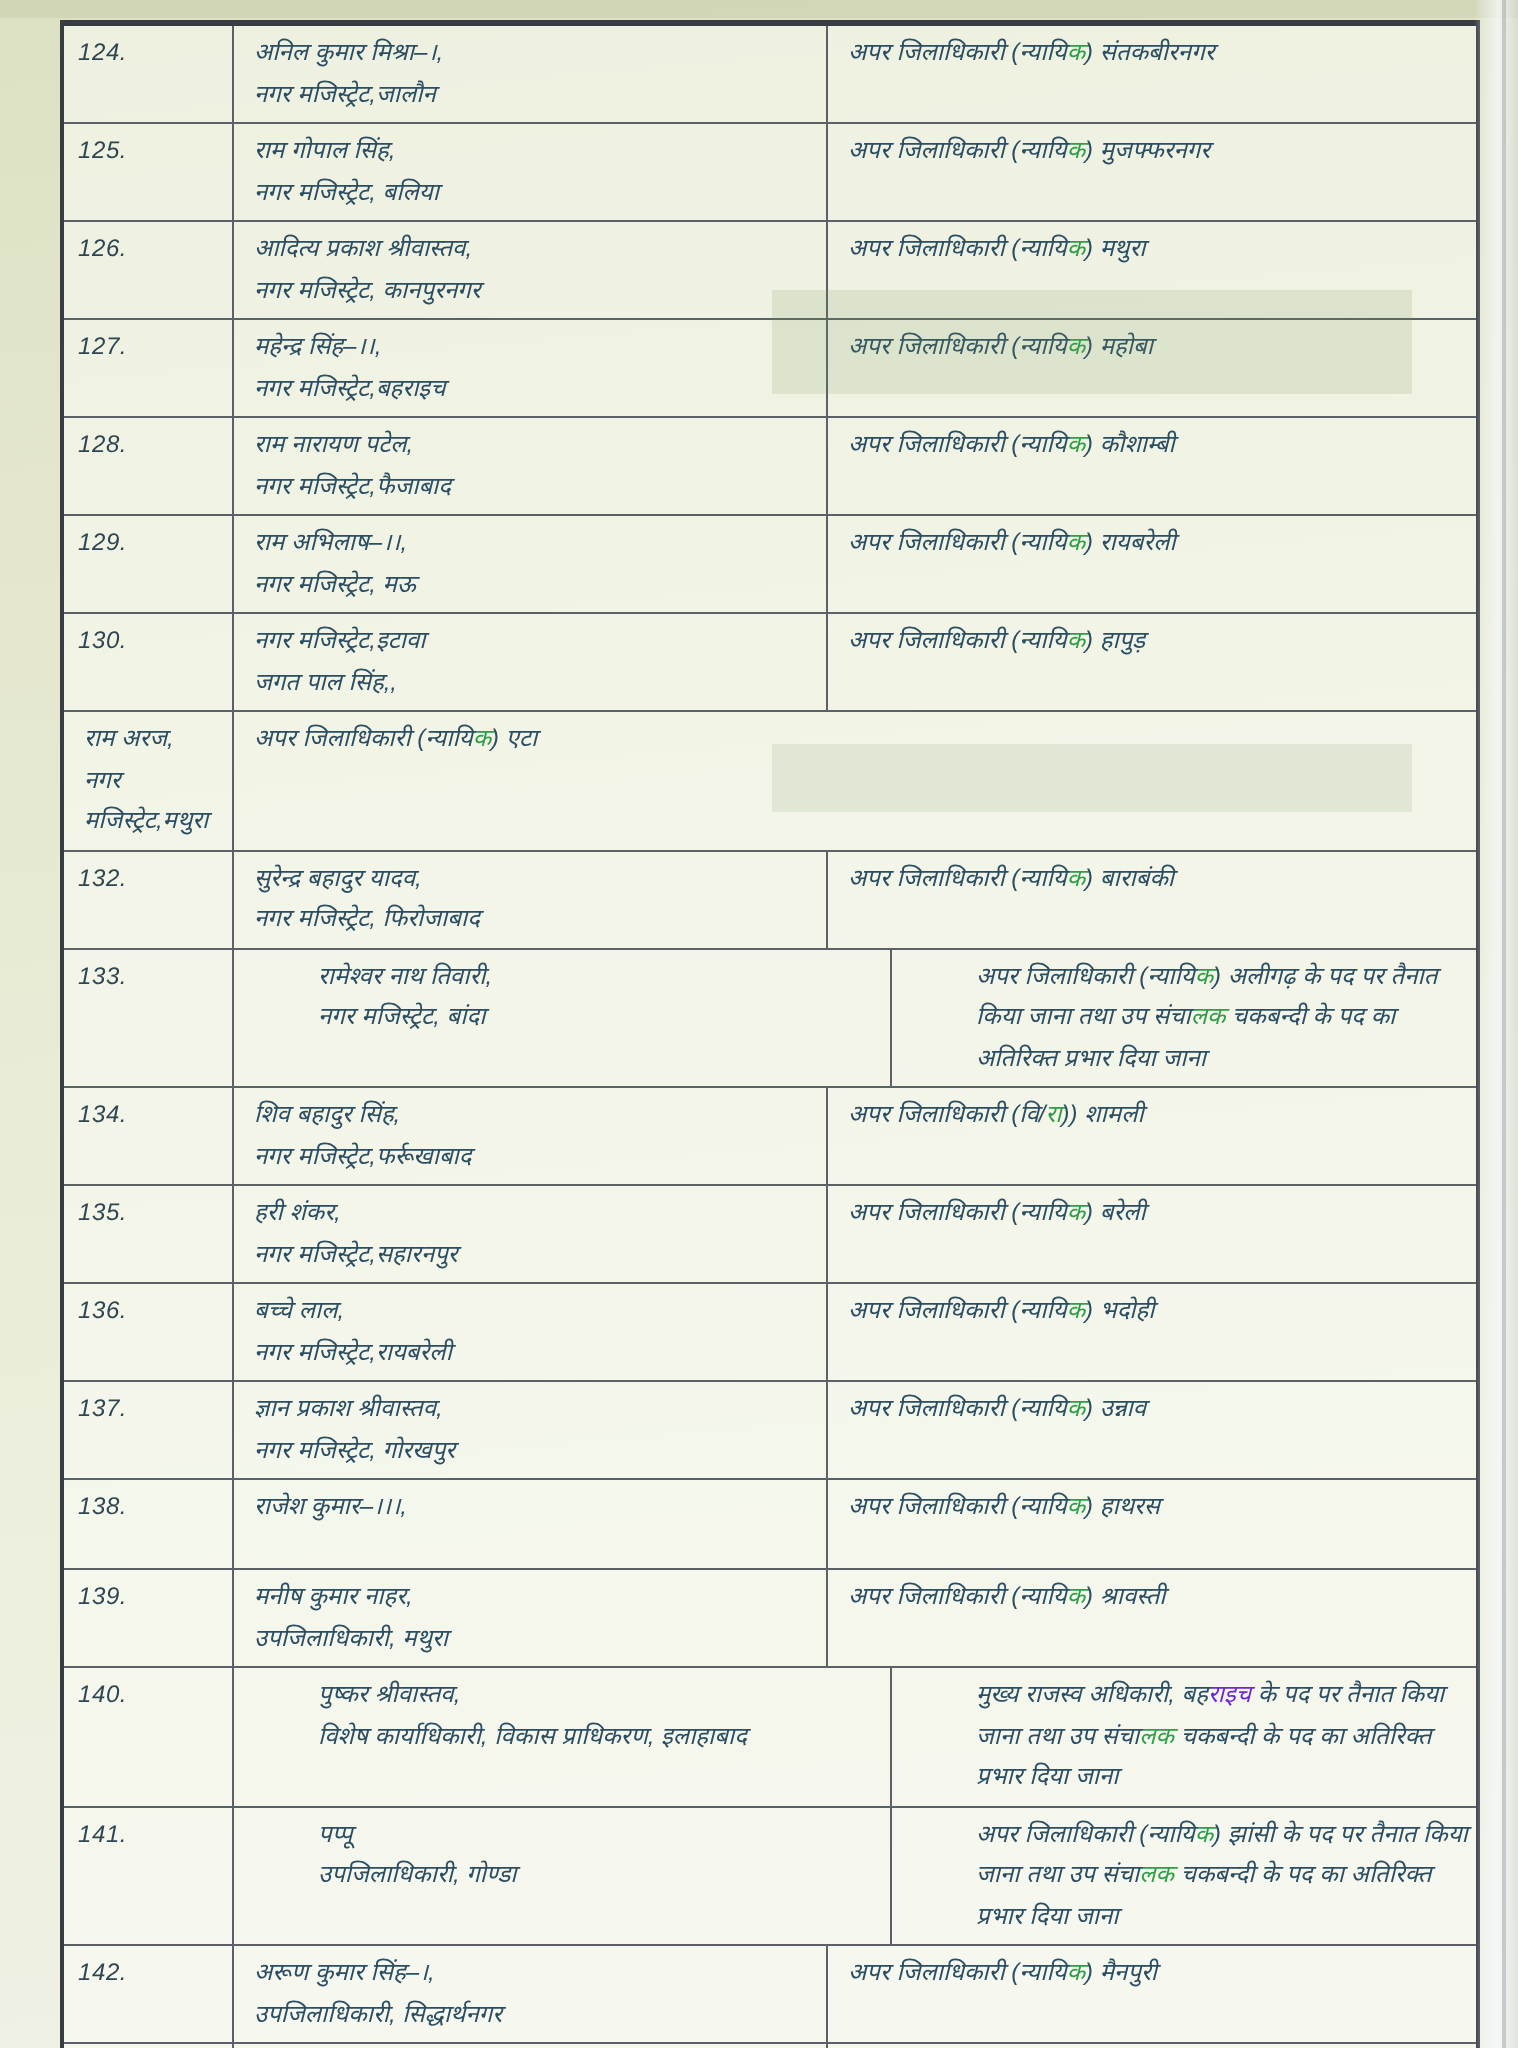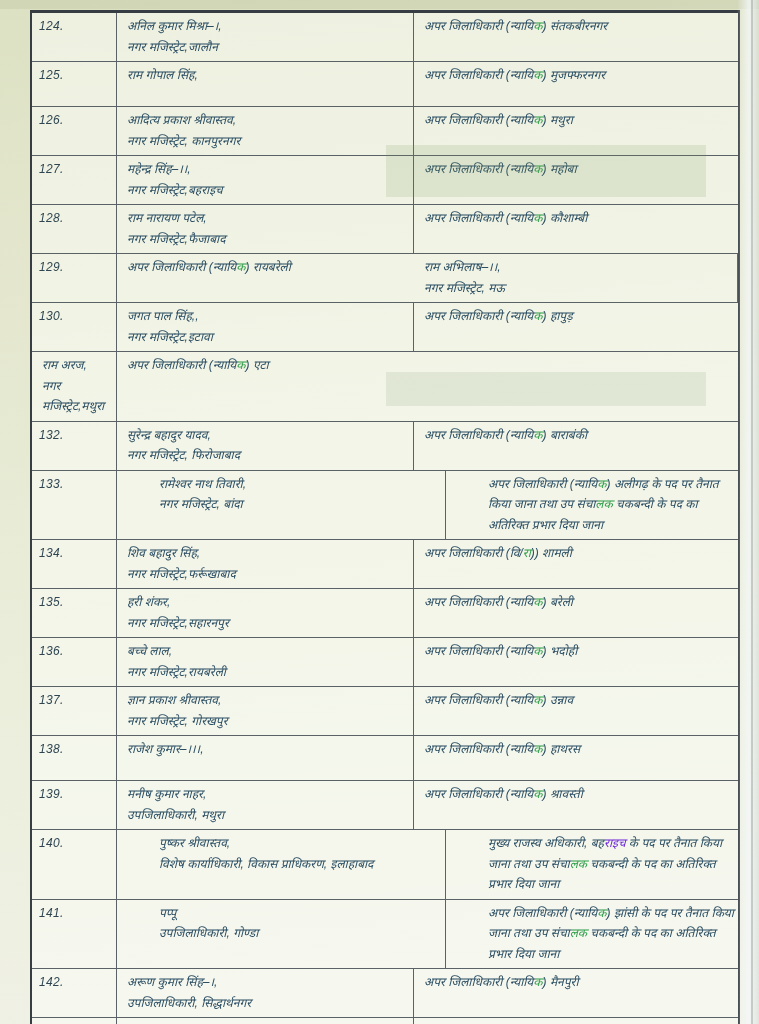--- a/index.html
+++ b/index.html
@@ -57,20 +57,21 @@
           <div>अनिल कुमार मिश्रा–।,</div>
           <div>नगर मजिस्ट्रेट,जालौन</div>
         </div>
     <div class="cell posting"><span>अपर जिलाधिकारी (न्यायि</span><span style="color: rgb(46, 158, 73);">क</span><span>) संतकबीरनगर</span></div>
   </div>
 
   <div class="row">
     <div class="cell sno">125.</div>
     <div class="cell officer">
           <div>राम गोपाल सिंह,</div>
+          <div>नगर मजिस्ट्रेट, बलिया</div>
         </div>
     <div class="cell posting"><span>अपर जिलाधिकारी (न्यायि</span><span style="color: rgb(46, 158, 73);">क</span><span>) मुजफ्फरनगर</span></div>
   </div>
 
   <div class="row">
     <div class="cell sno">126.</div>
     <div class="cell officer">
           <div>आदित्य प्रकाश श्रीवास्तव,</div>
           <div>नगर मजिस्ट्रेट, कानपुरनगर</div>
         </div>
@@ -90,32 +91,32 @@
     <div class="cell sno">128.</div>
     <div class="cell officer">
           <div>राम नारायण पटेल,</div>
           <div>नगर मजिस्ट्रेट,फैजाबाद</div>
         </div>
     <div class="cell posting"><span>अपर जिलाधिकारी (न्यायि</span><span style="color: rgb(46, 158, 73);">क</span><span>) कौशाम्बी</span></div>
   </div>
 
   <div class="row">
     <div class="cell sno">129.</div>
-    <div class="cell posting"><span>अपर जिलाधिकारी (न्यायि</span><span style="color: rgb(46, 158, 73);">क</span><span>) रायबरेली</span></div>
     <div class="cell officer">
           <div>राम अभिलाष–।।,</div>
           <div>नगर मजिस्ट्रेट, मऊ</div>
         </div>
+    <div class="cell posting"><span>अपर जिलाधिकारी (न्यायि</span><span style="color: rgb(46, 158, 73);">क</span><span>) रायबरेली</span></div>
   </div>
 
   <div class="row">
     <div class="cell sno">130.</div>
     <div class="cell officer">
+          <div>नगर मजिस्ट्रेट,इटावा</div>
           <div>जगत पाल सिंह,,</div>
-          <div>नगर मजिस्ट्रेट,इटावा</div>
         </div>
     <div class="cell posting"><span>अपर जिलाधिकारी (न्यायि</span><span style="color: rgb(46, 158, 73);">क</span><span>) हापुड़</span></div>
   </div>
 
   <div class="row">
     <div class="cell officer">
           <div>राम अरज,</div>
           <div>नगर मजिस्ट्रेट,मथुरा</div>
         </div>
     <div class="cell posting"><span>अपर जिलाधिकारी (न्यायि</span><span style="color: rgb(46, 158, 73);">क</span><span>) एटा</span></div>

